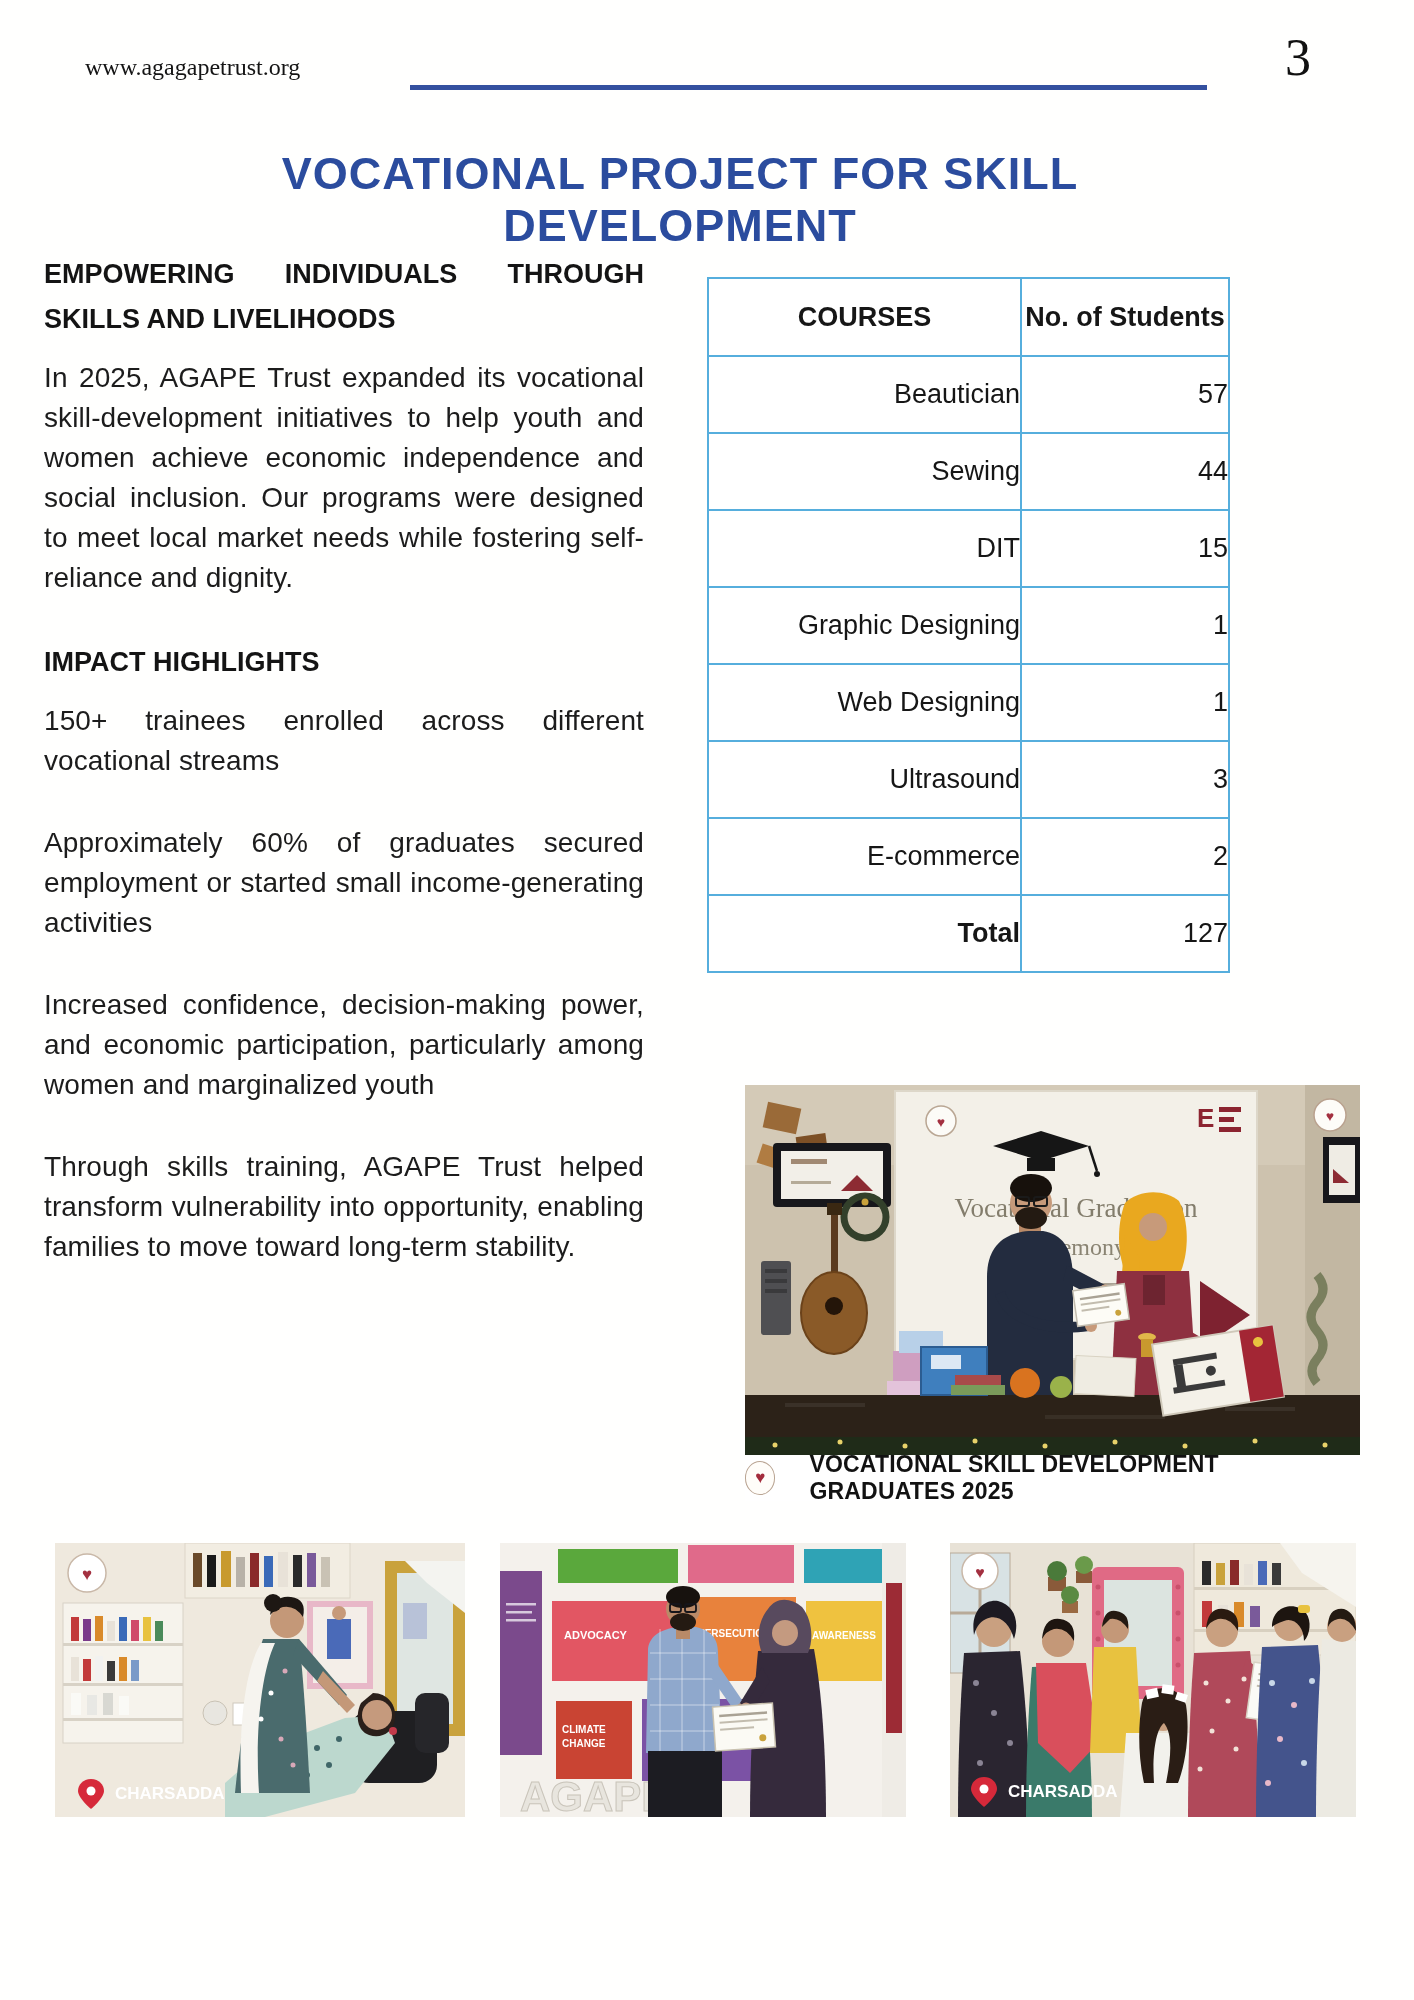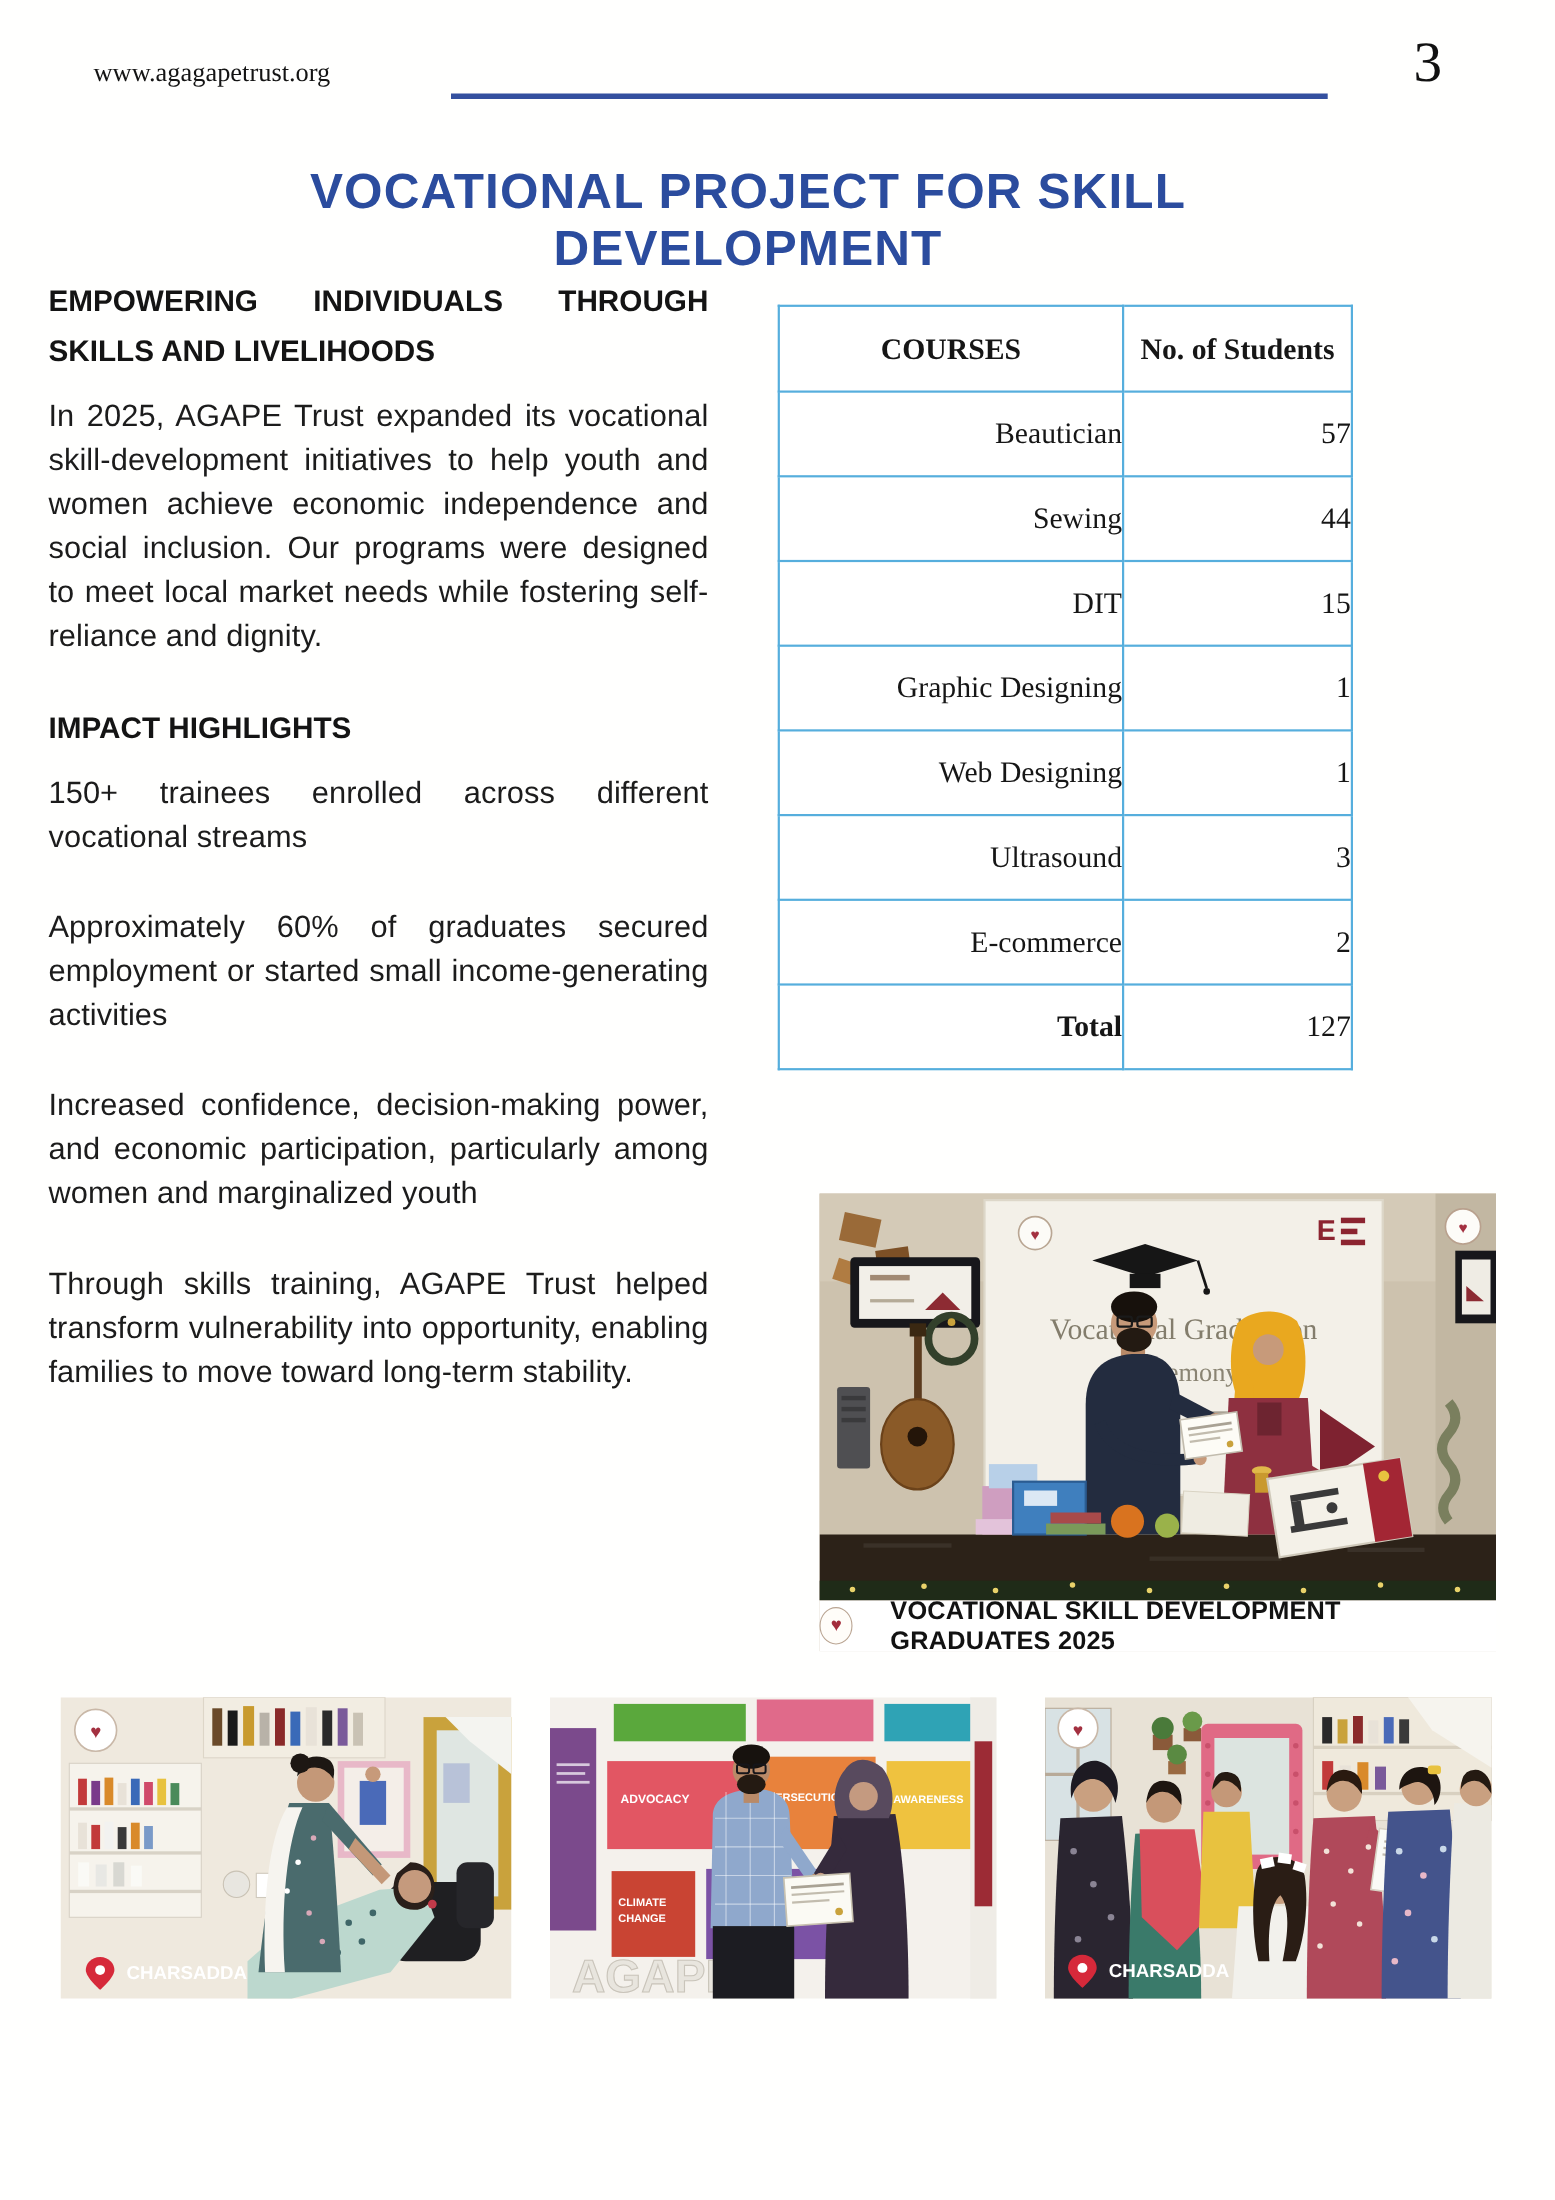--- a/index.html
+++ b/index.html
@@ -14,21 +14,21 @@
   .page-num { position:absolute; left:1268px; top:28px; width:60px; text-align:center; font-family:"Liberation Serif", serif; font-size:52px; color:#111; }
   
   .title { position:absolute; left:110px; top:120px; width:1140px; text-align:center;
            font-size:45px; font-weight:700; letter-spacing:1px; color:#2b4c9e;margin-top:28px; }
   
   .left-col { position:absolute; left:44px; top:252px; width:600px; }
   .left-col h2 { font-size:27px; font-weight:700; line-height:45px; text-align:justify; color:#141414; margin:0 0 16px 0; }
   .left-col h2.sec2 { margin-top:30px; }
   .left-col p { font-size:28px; line-height:40px; text-align:justify; letter-spacing:0.1px; margin:0 0 42px 0; color:#1c1c1c; }
   
-  .courses-table { position:absolute; left:707px; top:277px; width:523px; border-collapse:collapse; background:#fff;font-family:Liberation Serif, serif; }
+  .courses-table { position:absolute; left:707px; top:277px; width:523px; border-collapse:collapse; background:#fff; }
   .courses-table th, .courses-table td { border:2px solid #56aedd; text-align:center; vertical-align:middle; font-size:27px; color:#161616; }
   .courses-table th { height:78px; font-weight:700; }
   .courses-table td { height:77px; font-weight:400;text-align:right; }
   .courses-table .col-course { width:313px; }
   .courses-table tfoot td.total-label { font-weight:700; }
   
   .main-photo { position:absolute; left:745px; top:1085px; width:615px; height:416px; background:#cdc2ae; }
   .main-photo svg { display:block; }
   .caption-bar { position:absolute; left:0; bottom:0; width:615px; height:46px; background:#ffffff;
                  display:flex; align-items:center; justify-content:center; gap:14px; }

